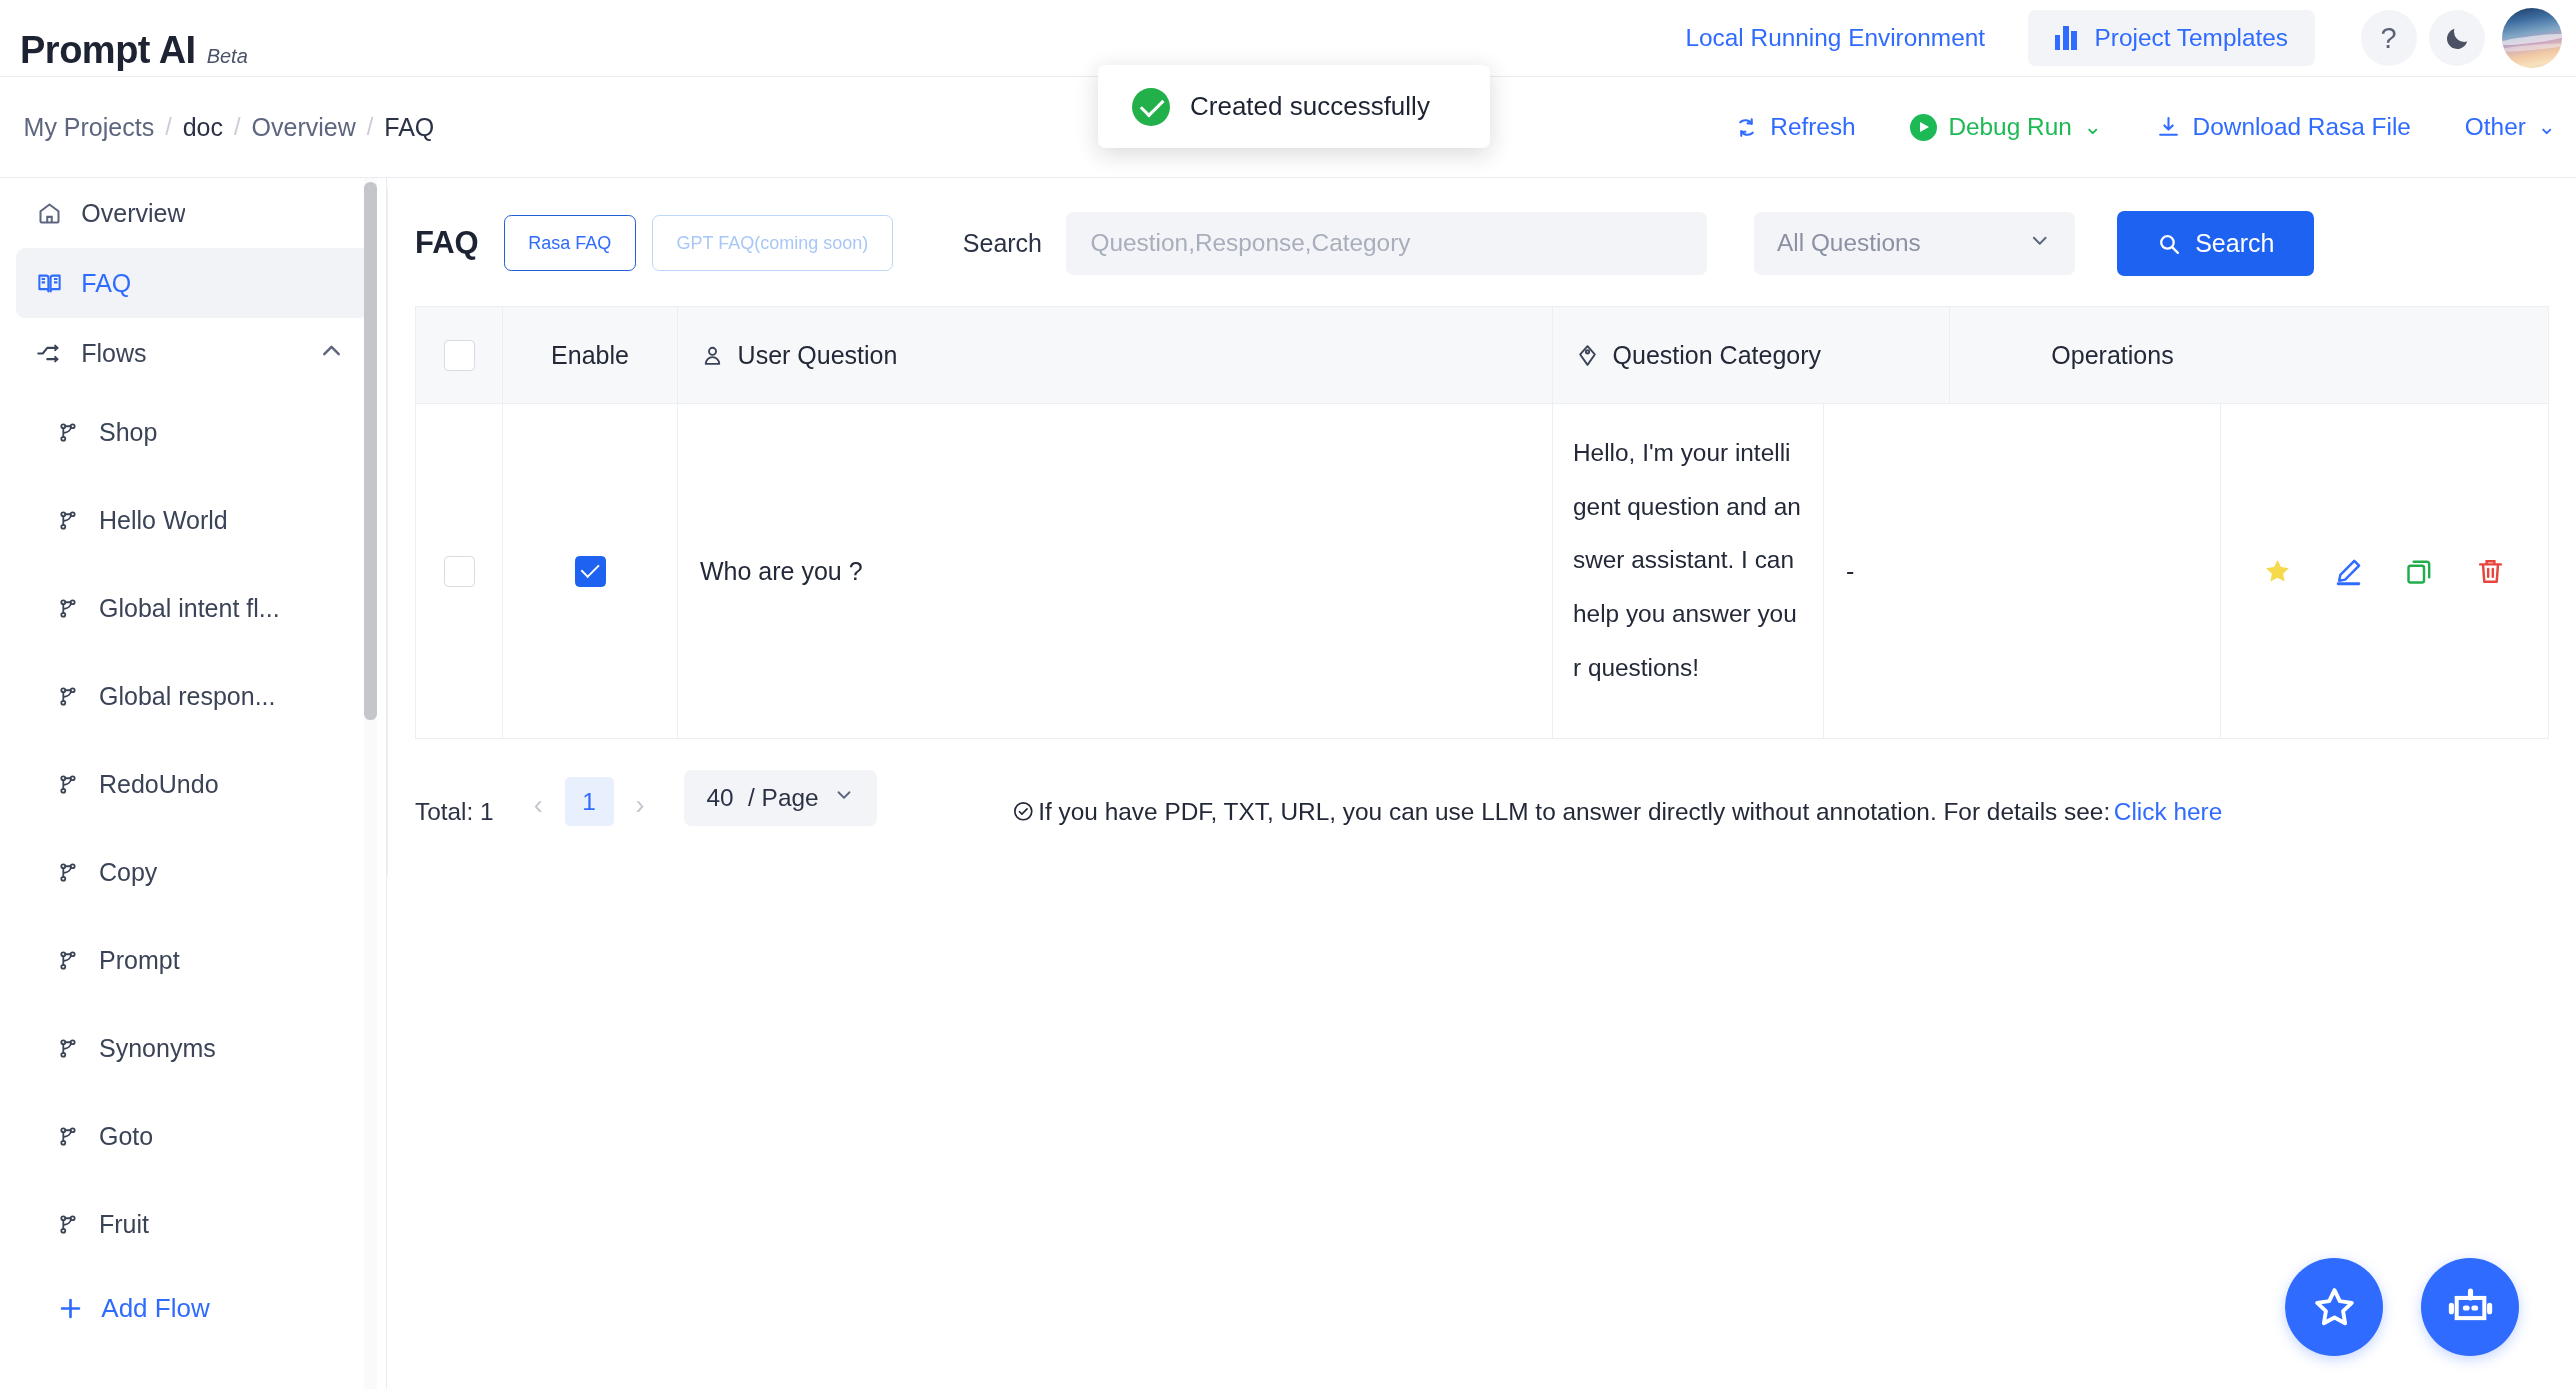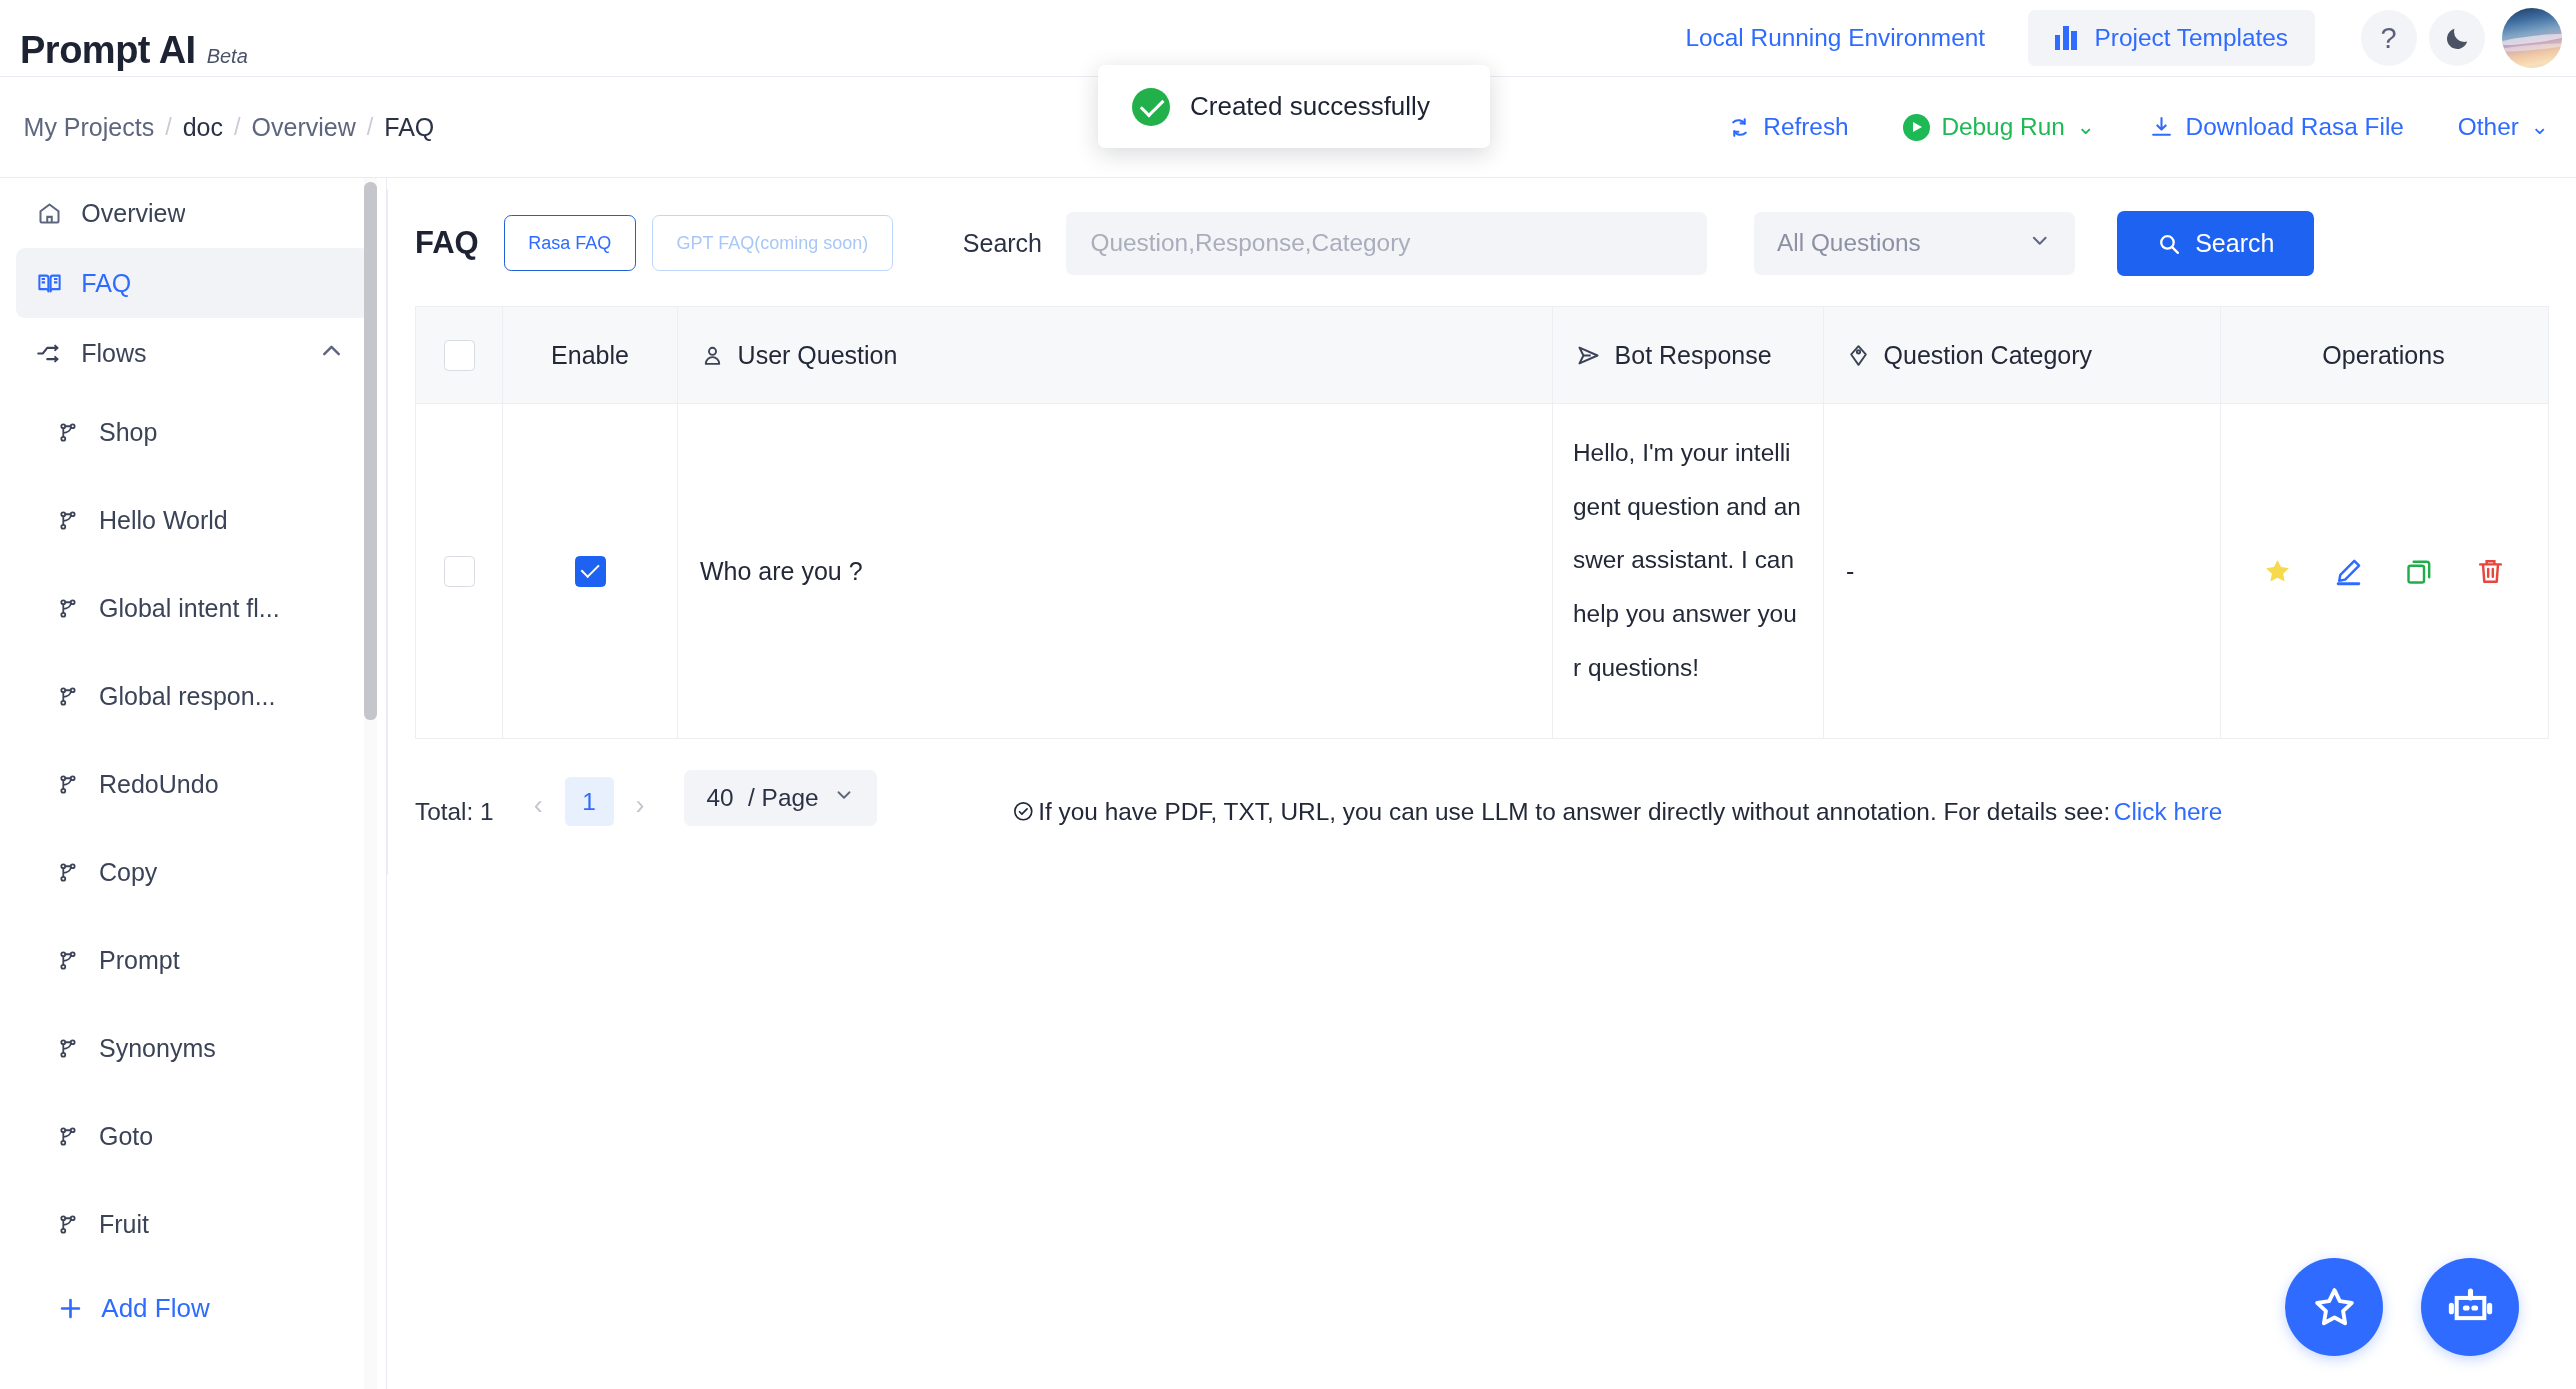--- a/index.html
+++ b/index.html
@@ -80,21 +80,21 @@
   .crumb-bar {
     position: absolute; top: 77px; left: 0; width: 2576px; height: 101px;
     background: #fff; border-bottom: 0.9px solid #e9ebf0;
     display: flex; align-items: center;
   }
   .crumbs { display: flex; align-items: center; margin-left: 12.6px; font-size: 25px; }
   .crumb { color: #5d667e; cursor: pointer; padding: 0 11px; }
   .crumb.last { color: #2b3246; }
   .crumb-sep { color: #c9ccd6; font-size: 23.5px; }
 
-  .toolbar { margin-left: auto; display: flex; align-items: center; margin-right: 27px; }
+  .toolbar { margin-left: auto; display: flex; align-items: center; margin-right: 20px; }
   .tb-item {
     display: flex; align-items: center; gap: 11.7px; cursor: pointer;
     font-size: 24.4px; color: #2f6bff; margin-left: 54px; white-space: nowrap;
   }
   .tb-item.green { color: #1db954; }
   .refresh-ico { width: 25px; height: 25px; }
   .play-ico {
     width: 27px; height: 27px; border-radius: 50%; background: #1db954;
     display: flex; align-items: center; justify-content: center;
   }
@@ -508,29 +508,20 @@
           <div class="th c-check">
             <span class="cb"></span>
           </div>
           <div class="th c-enable">Enable</div>
           <div class="th c-question">
             <svg width="25" height="25" viewBox="0 0 24 24" fill="none" stroke="#3b4357" stroke-width="1.8">
               <circle cx="12" cy="8" r="3.4"></circle>
                 <path d="M5.5 20a6.5 6.5 0 0113 0z" stroke-linejoin="round"></path>
             </svg>
             <span>User Question</span>
-          </div>
-          <div class="th c-response">
-            <div class="th-resp-wrap">
-              <svg width="27" height="27" viewBox="0 0 24 24" fill="none" stroke="#3b4357" stroke-width="1.8">
-                <path d="M4 5l16 7-16 7 3.5-7z" stroke-linejoin="round"></path>
-                <path d="M7.5 12H14"></path>
-              </svg>
-              <span class="th-resp-txt">Bot Response</span>
-            </div>
           </div>
           <div class="th c-category">
             <svg width="25" height="25" viewBox="0 0 24 24" fill="none" stroke="#3b4357" stroke-width="1.8">
               <path d="M12 3l7 8-7 10-7-10z" stroke-linejoin="round"></path>
               <circle cx="12" cy="8.5" r="1.6"></circle>
             </svg>
             <span>Question Category</span>
           </div>
           <div class="th c-ops">Operations</div>
         </div>

